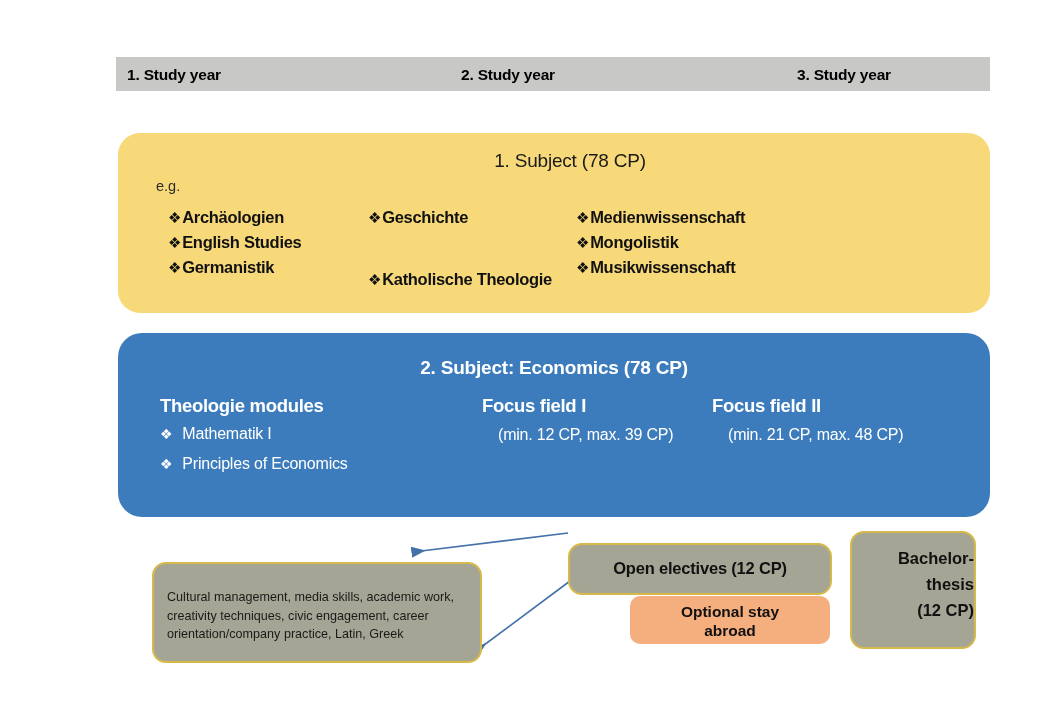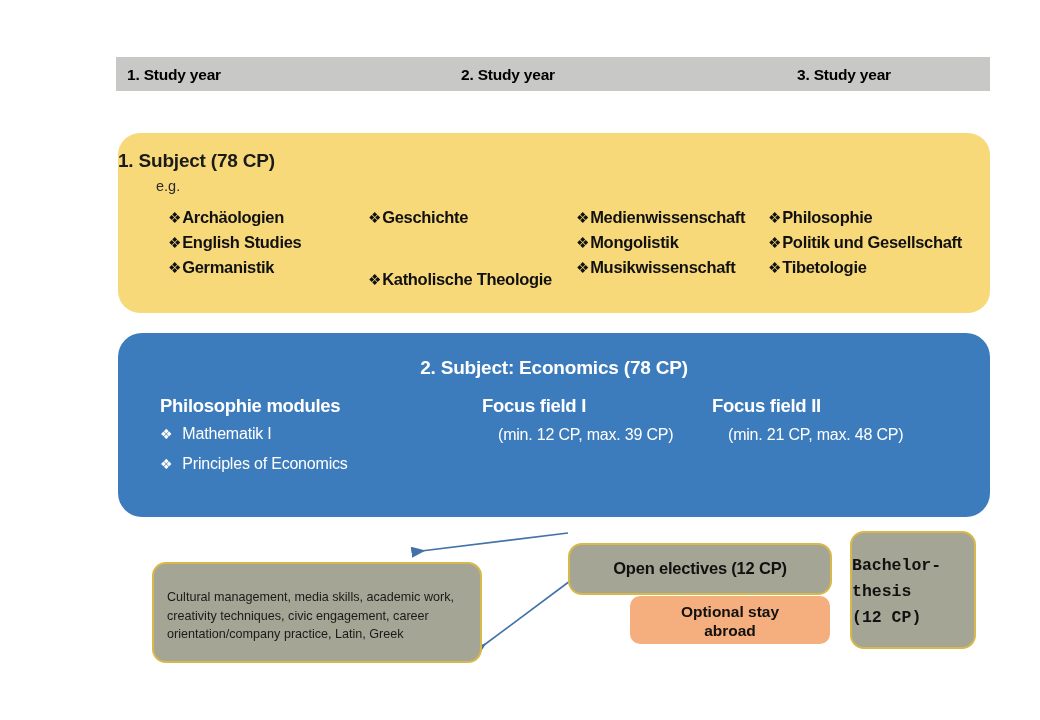--- a/index.html
+++ b/index.html
@@ -43,26 +43,26 @@
     position: absolute;
     left: 118px;
     top: 133px;
     width: 872px;
     height: 180px;
     background: #f8d97a;
     border-radius: 22px;
   }
   .subject1-title {
     position: absolute;
-    left: 0;
+    left: 16px;
     top: 17px;
     width: 100%;
-    text-align: left;
+    text-align: center;
     font-size: 19px;
-    font-weight: bold;
+    font-weight: normal;
     color: #1a1a1a;
     letter-spacing: -0.2px;
   }
   .eg-label {
     position: absolute;
     left: 38px;
     top: 45px;
     font-size: 14.5px;
     color: #2b2b2b;
   }
@@ -205,28 +205,27 @@
   }
   .bachelor {
     left: 850px;
     top: 531px;
     width: 126px;
     height: 118px;
   }
   .bachelor-text {
     position: absolute;
     left: 0;
-    top: 20px;
-    width: 100%;
-    text-align: left;
+    top: 12px;
+    width: 100%;
+    text-align: right;
     font-size: 16.5px;
     font-weight: bold;
     color: #111111;
     line-height: 26px;
-    font-family: Liberation Mono, monospace;
   }
 
   .arrows {
     position: absolute;
     left: 0;
     top: 0;
     width: 1040px;
     height: 720px;
     pointer-events: none;
   }
@@ -255,33 +254,28 @@
       <div class="subj-col c2">
         <div class="subj-item"><span class="bullet">❖</span><span>Geschichte</span></div>
         <div class="subj-item"><span class="bullet">❖</span><span>Katholische Theologie</span></div>
         <div class="subj-item"><span class="bullet">❖</span><span>Kunstgeschichte</span></div>
       </div>
       <div class="subj-col c3">
         <div class="subj-item"><span class="bullet">❖</span><span>Medienwissenschaft</span></div>
         <div class="subj-item"><span class="bullet">❖</span><span>Mongolistik</span></div>
         <div class="subj-item"><span class="bullet">❖</span><span>Musikwissenschaft</span></div>
       </div>
-      <div class="subj-col c4">
-        <div class="subj-item"><span class="bullet">❖</span><span>Philosophie</span></div>
-        <div class="subj-item"><span class="bullet">❖</span><span>Politik und Gesellschaft</span></div>
-        <div class="subj-item"><span class="bullet">❖</span><span>Tibetologie</span></div>
-      </div>
     </div>
   </div>
 
   <div class="subject2">
     <div class="subject2-title">2. Subject: Economics (78 CP)</div>
 
     <div class="blue-col bc1">
-      <div class="blue-head">Philosophie modules</div>
+      <div class="blue-head">Theologie modules</div>
       <div class="blue-item"><span class="bullet">❖</span><span>Mathematik I</span></div>
       <div class="blue-item"><span class="bullet">❖</span><span>Principles of Economics</span></div>
     </div>
 
     <div class="blue-col bc2">
       <div class="blue-head">Focus field I</div>
       <div class="blue-sub">(min. 12 CP, max. 39 CP)</div>
     </div>
 
     <div class="blue-col bc3">

